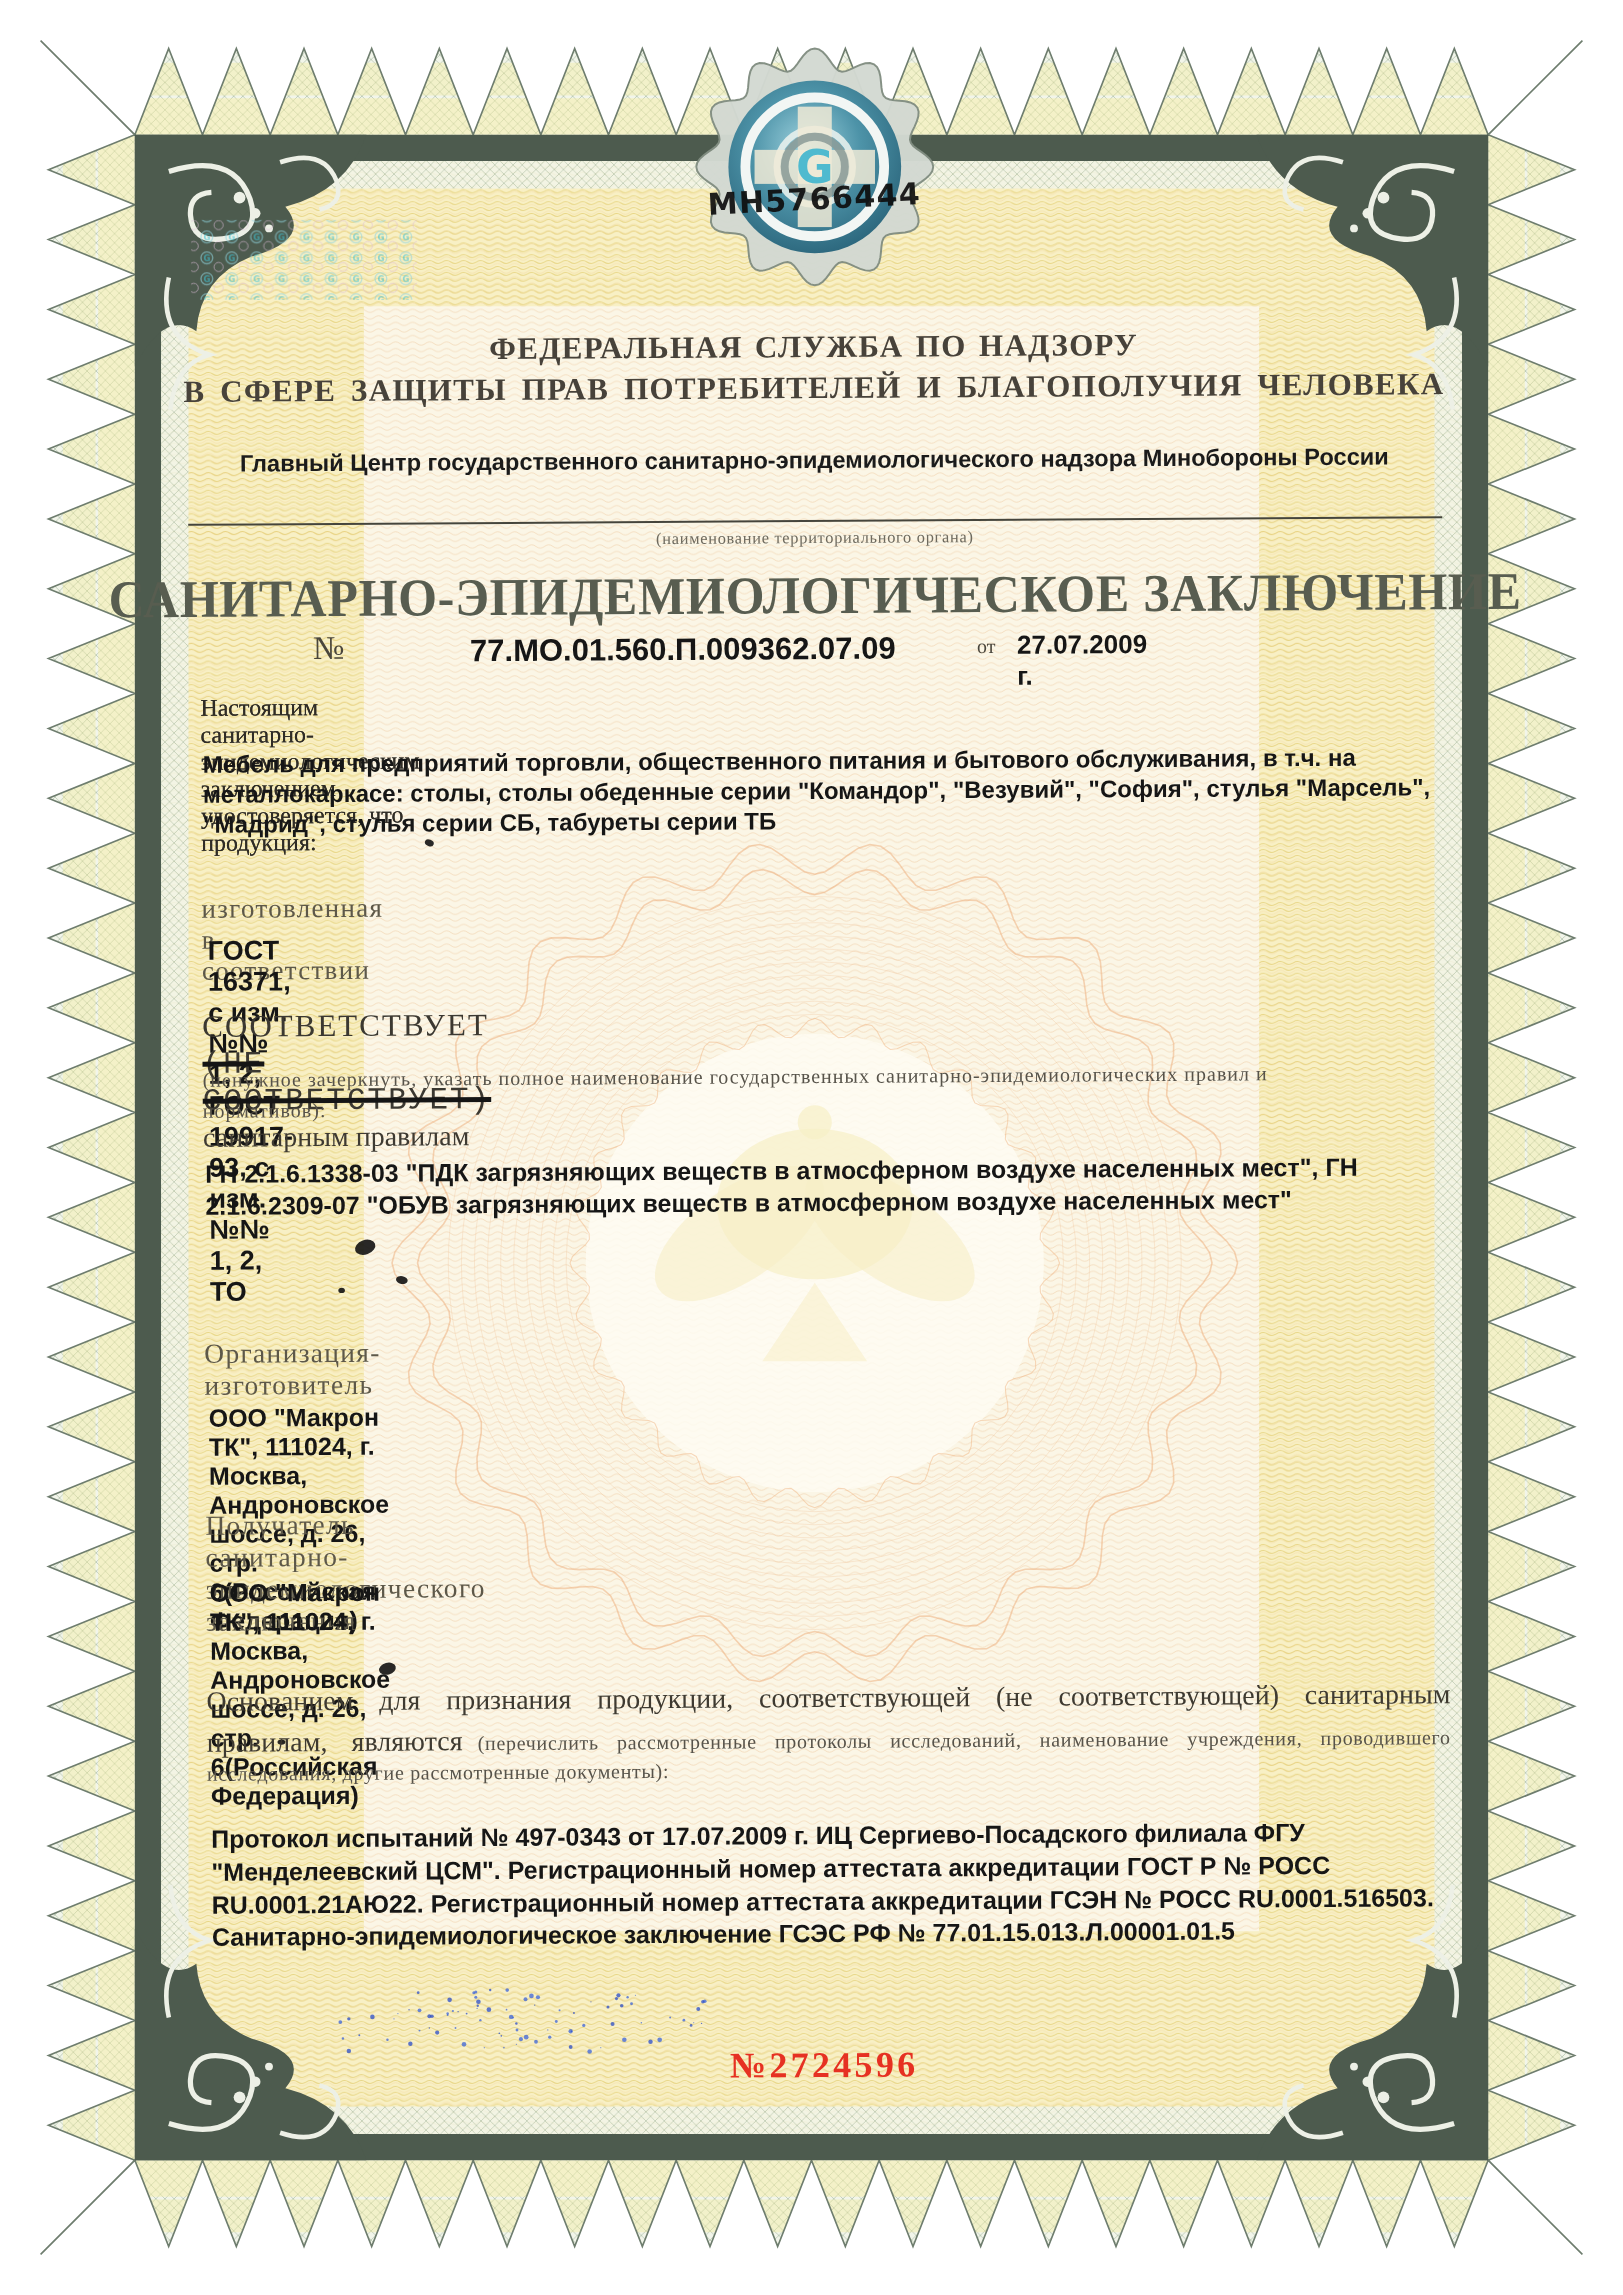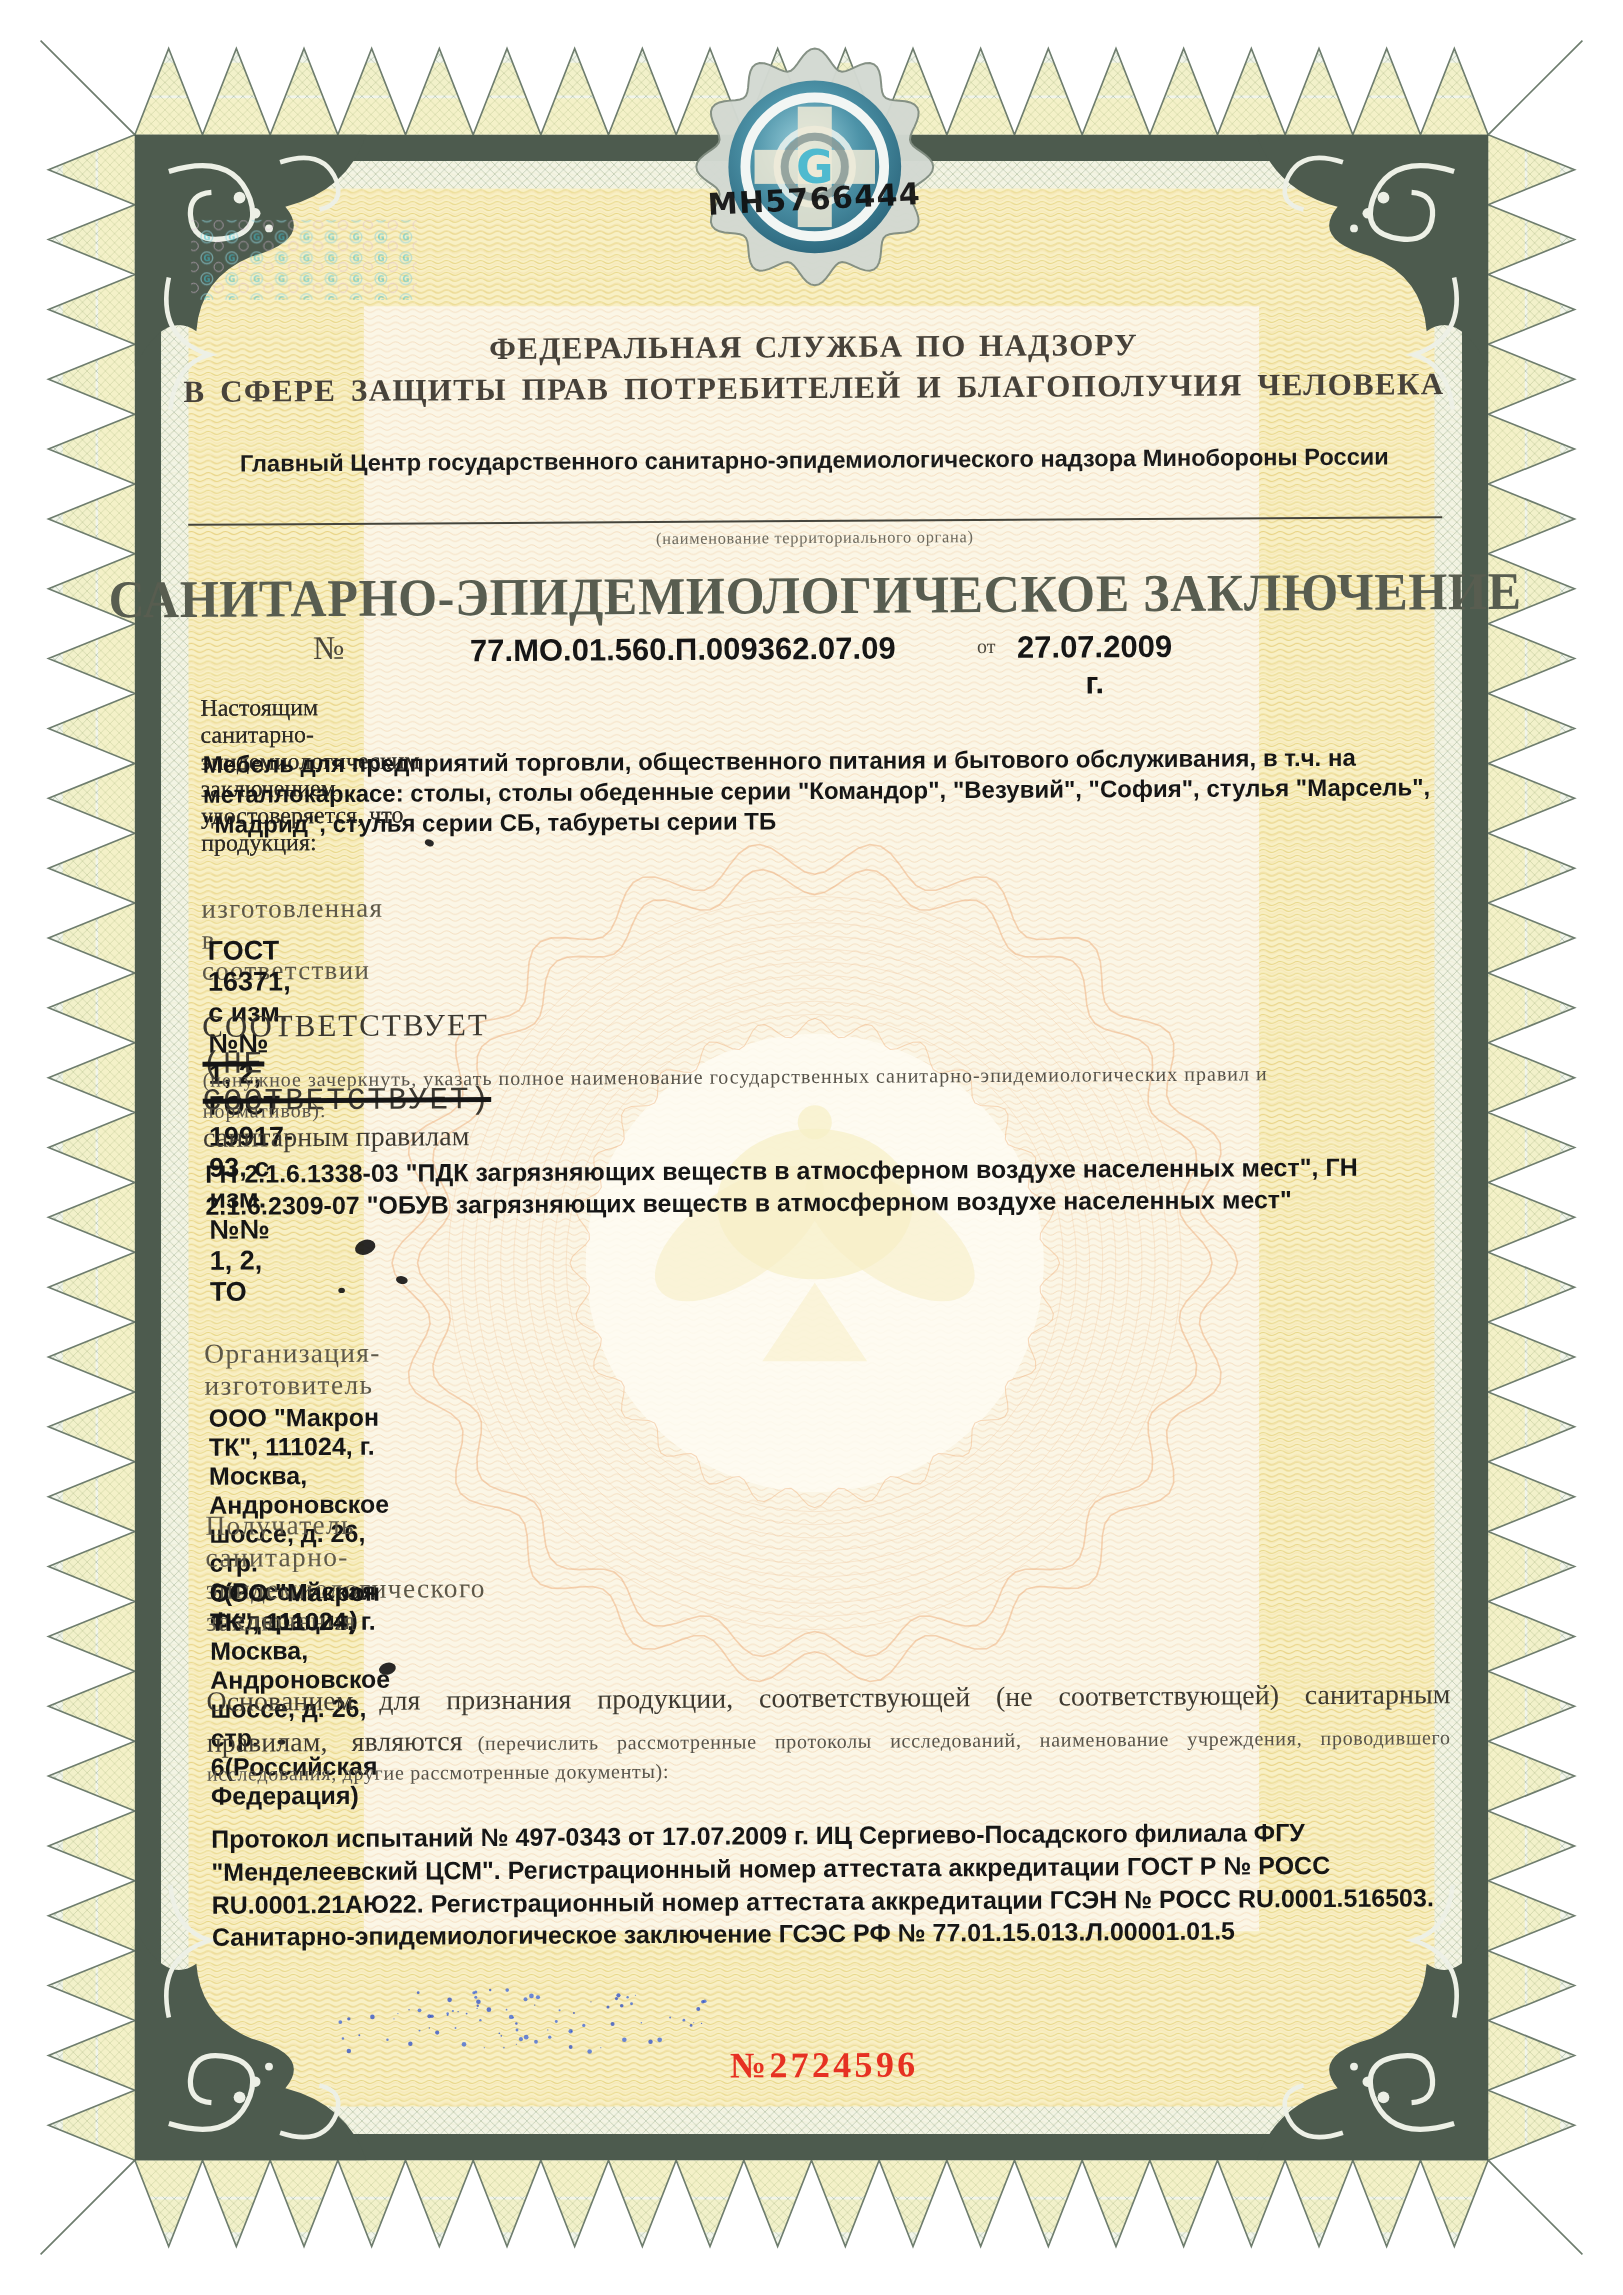--- a/index.html
+++ b/index.html
@@ -267,21 +267,21 @@
 
     <div class="t rule"></div>
 
     <div class="t center caption">(наименование территориального органа)</div>
 
     <div class="t center title">САНИТАРНО-ЭПИДЕМИОЛОГИЧЕСКОЕ ЗАКЛЮЧЕНИЕ</div>
 
     <div class="t numpart" style="left:309px;top:632px;font-size:33px;">№</div>
     <div class="t sansb" style="left:466px;top:636px;font-size:31px;">77.МО.01.560.П.009362.07.09</div>
     <div class="t numpart" style="left:929px;top:641px;font-size:20px;margin-left:44px;">от</div>
-    <div class="t sansb" style="left:1013px;top:636px;font-size:31px;text-align:center;">27.07.2009 г.</div>
+    <div class="t sansb" style="left:1013px;top:636px;font-size:26px;">27.07.2009 г.</div>
 
     <div class="t intro">Настоящим санитарно-эпидемиологическим заключением удостоверяется, что продукция:</div>
 
     <div class="t sansb product">Мебель для предприятий торговли, общественного питания и бытового обслуживания, в т.ч. на металлокаркасе: столы, столы обеденные серии "Командор", "Везувий", "София", стулья "Марсель", "Мадрид", стулья серии СБ, табуреты серии ТБ</div>
 
     <div class="t seriflbl made">изготовленная в соответствии</div>
 
     <div class="t sansb standards">ГОСТ 16371, с изм. №№ 1, 2, ГОСТ 19917-93, с изм. №№ 1, 2, ТО</div>
 
     <div class="t compl">

